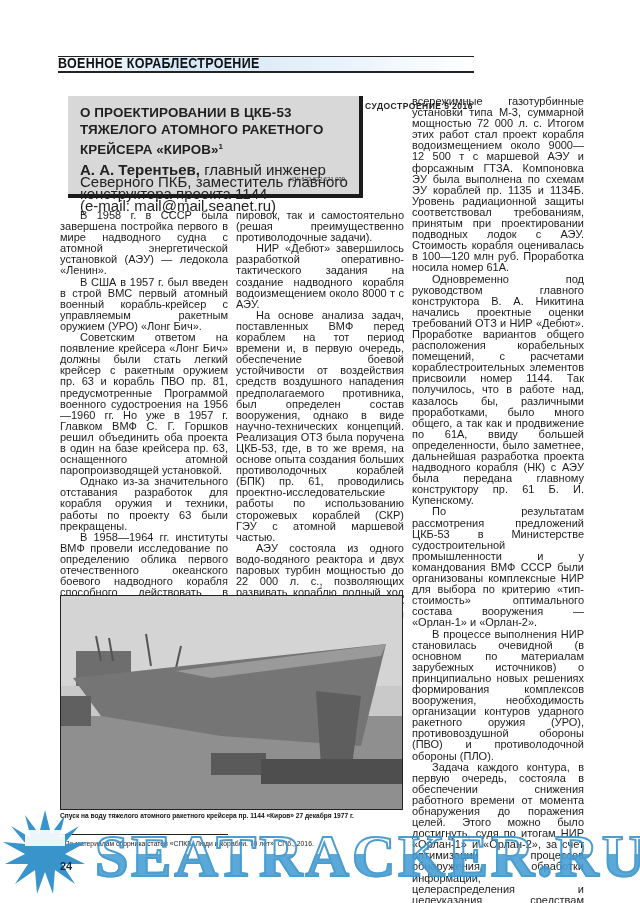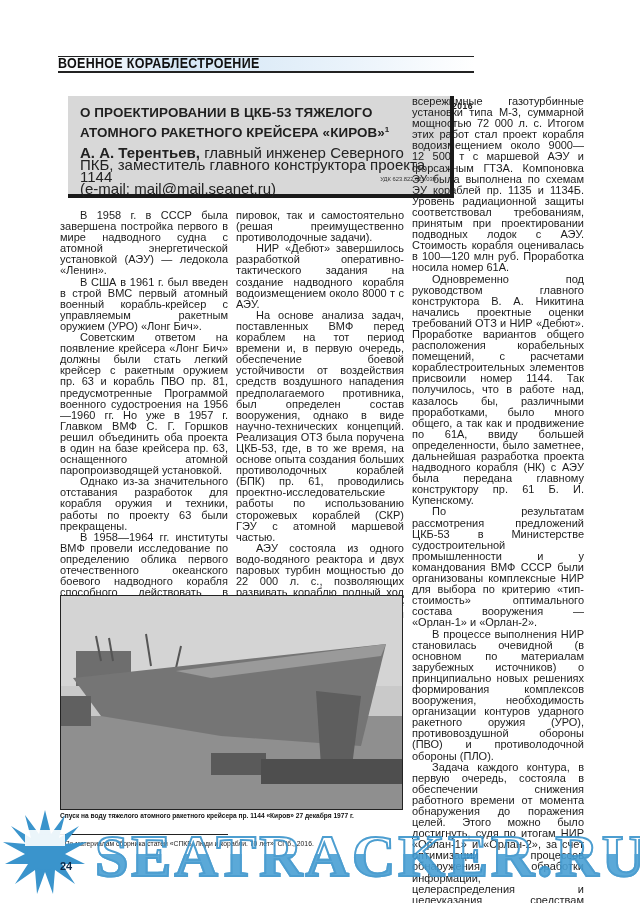--- a/index.html
+++ b/index.html
@@ -4,21 +4,21 @@
 <style>
   html, body { margin: 0; padding: 0; background: #ffffff; }
   body { width: 640px; height: 903px; position: relative; overflow: hidden;
          font-family: "Liberation Sans", sans-serif; color: #1a1a1a; }
   .header-bar { position: absolute; left: 58px; top: 56px; width: 416px; height: 14px;
      background: linear-gradient(to right, #ffffff 0%, #d4e6f5 30%, #eaf3fb 70%, #ffffff 100%);
      border-top: 1px solid #222; border-bottom: 2px solid #222; }
   .header-section { position: absolute; left: 58px; top: 55px; font-weight: bold; font-size: 12.5px;
      letter-spacing: 0.3px; color: #111; transform: scaleY(1.15); transform-origin: left top; }
   .header-journal { position: absolute; right: 167px; top: 59px; font-size: 8.5px; font-weight: bold; letter-spacing: 0.5px; color: #222; margin-top: 42px; }
-  .title-box { position: absolute; left: 68px; top: 96px; width: 386px; height: 102px; background: #d8d8d8;
+  .title-box { position: absolute; left: 68px; top: 96px; width: 295px; height: 102px; background: #d8d8d8;
      border-right: 4px solid #1a1a1a; border-bottom: 4px solid #1a1a1a; padding: 8px 10px; box-sizing: border-box; }
   .title { font-size: 13.4px; line-height: 17px; color: #1f1f1f; margin: 0 0 6px 2px; letter-spacing: 0.1px; }
   .title sup { font-size: 8px; }
   .author { font-size: 15px; line-height: 12px; margin-left: 2px; color: #222; }
   .author b { font-weight: bold; }
   .udk { position: absolute; right: 14px; bottom: 12px; font-size: 5.8px; color: #333; }
   .col { position: absolute; font-size: 11px; line-height: 11.1px; text-align: justify; color: #1c1c1c; }
   .col p { margin: 0; text-indent: 20px; }
   .col p.noind { text-indent: 0; }
   .col1 { left: 60px; top: 210px; width: 168px; }
@@ -49,21 +49,21 @@
   <div class="author">
     <b>А. А. Терентьев,</b>
     <span>главный инженер Северного ПКБ, заместитель главного конструктора проекта 1144</span><br>
     <span>(e-mail: mail@mail.seanet.ru)</span>
   </div>
   <div class="udk">УДК 623.822:621.039</div>
 </div>
 
 <div class="col col1">
   <p>В 1958 г. в СССР была завершена постройка первого в мире надводного судна с атомной энергетической установкой (АЭУ) — ледокола «Ленин».</p>
-  <p>В США в 1961 г. был введен в строй ВМС первый атомный военный корабль-крейсер с управляемым ракетным оружием (УРО) «Лонг Бич».</p>
+  <p>В США в 1957 г. был введен в строй ВМС первый атомный военный корабль-крейсер с управляемым ракетным оружием (УРО) «Лонг Бич».</p>
   <p>Советским ответом на появление крейсера «Лонг Бич» должны были стать легкий крейсер с ракетным оружием пр. 63 и корабль ПВО пр. 81, предусмотренные Программой военного судостроения на 1956—1960 гг. Но уже в 1957 г. Главком ВМФ С. Г. Горшков решил объединить оба проекта в один на базе крейсера пр. 63, оснащенного атомной паропроизводящей установкой.</p>
   <p>Однако из-за значительного отставания разработок для корабля оружия и техники, работы по проекту 63 были прекращены.</p>
   <p>В 1958—1964 гг. институты ВМФ провели исследование по определению облика первого отечественного океанского боевого надводного корабля способного действовать в удаленных районах Мирового океана как в составе груп-</p>
 </div>
 
 <div class="col col2">
   <p class="noind">пировок, так и самостоятельно (решая преимущественно противолодочные задачи).</p>
   <p>НИР «Дебют» завершилось разработкой оперативно-тактического задания на создание надводного корабля водоизмещением около 8000 т с АЭУ.</p>
   <p>На основе анализа задач, поставленных ВМФ перед кораблем на тот период времени и, в первую очередь, обеспечение боевой устойчивости от воздействия средств воздушного нападения предполагаемого противника, был определен состав вооружения, однако в виде научно-технических концепций. Реализация ОТЗ была поручена ЦКБ-53, где, в то же время, на основе опыта создания больших противолодочных кораблей (БПК) пр. 61, проводились проектно-исследовательские работы по использованию сторожевых кораблей (СКР) ГЭУ с атомной маршевой частью.</p>
   <p>АЭУ состояла из одного водо-водяного реактора и двух паровых турбин мощностью до 22 000 л. с., позволяющих развивать кораблю полный ход до 22—24 уз. В качестве форсажной части использовались</p>

